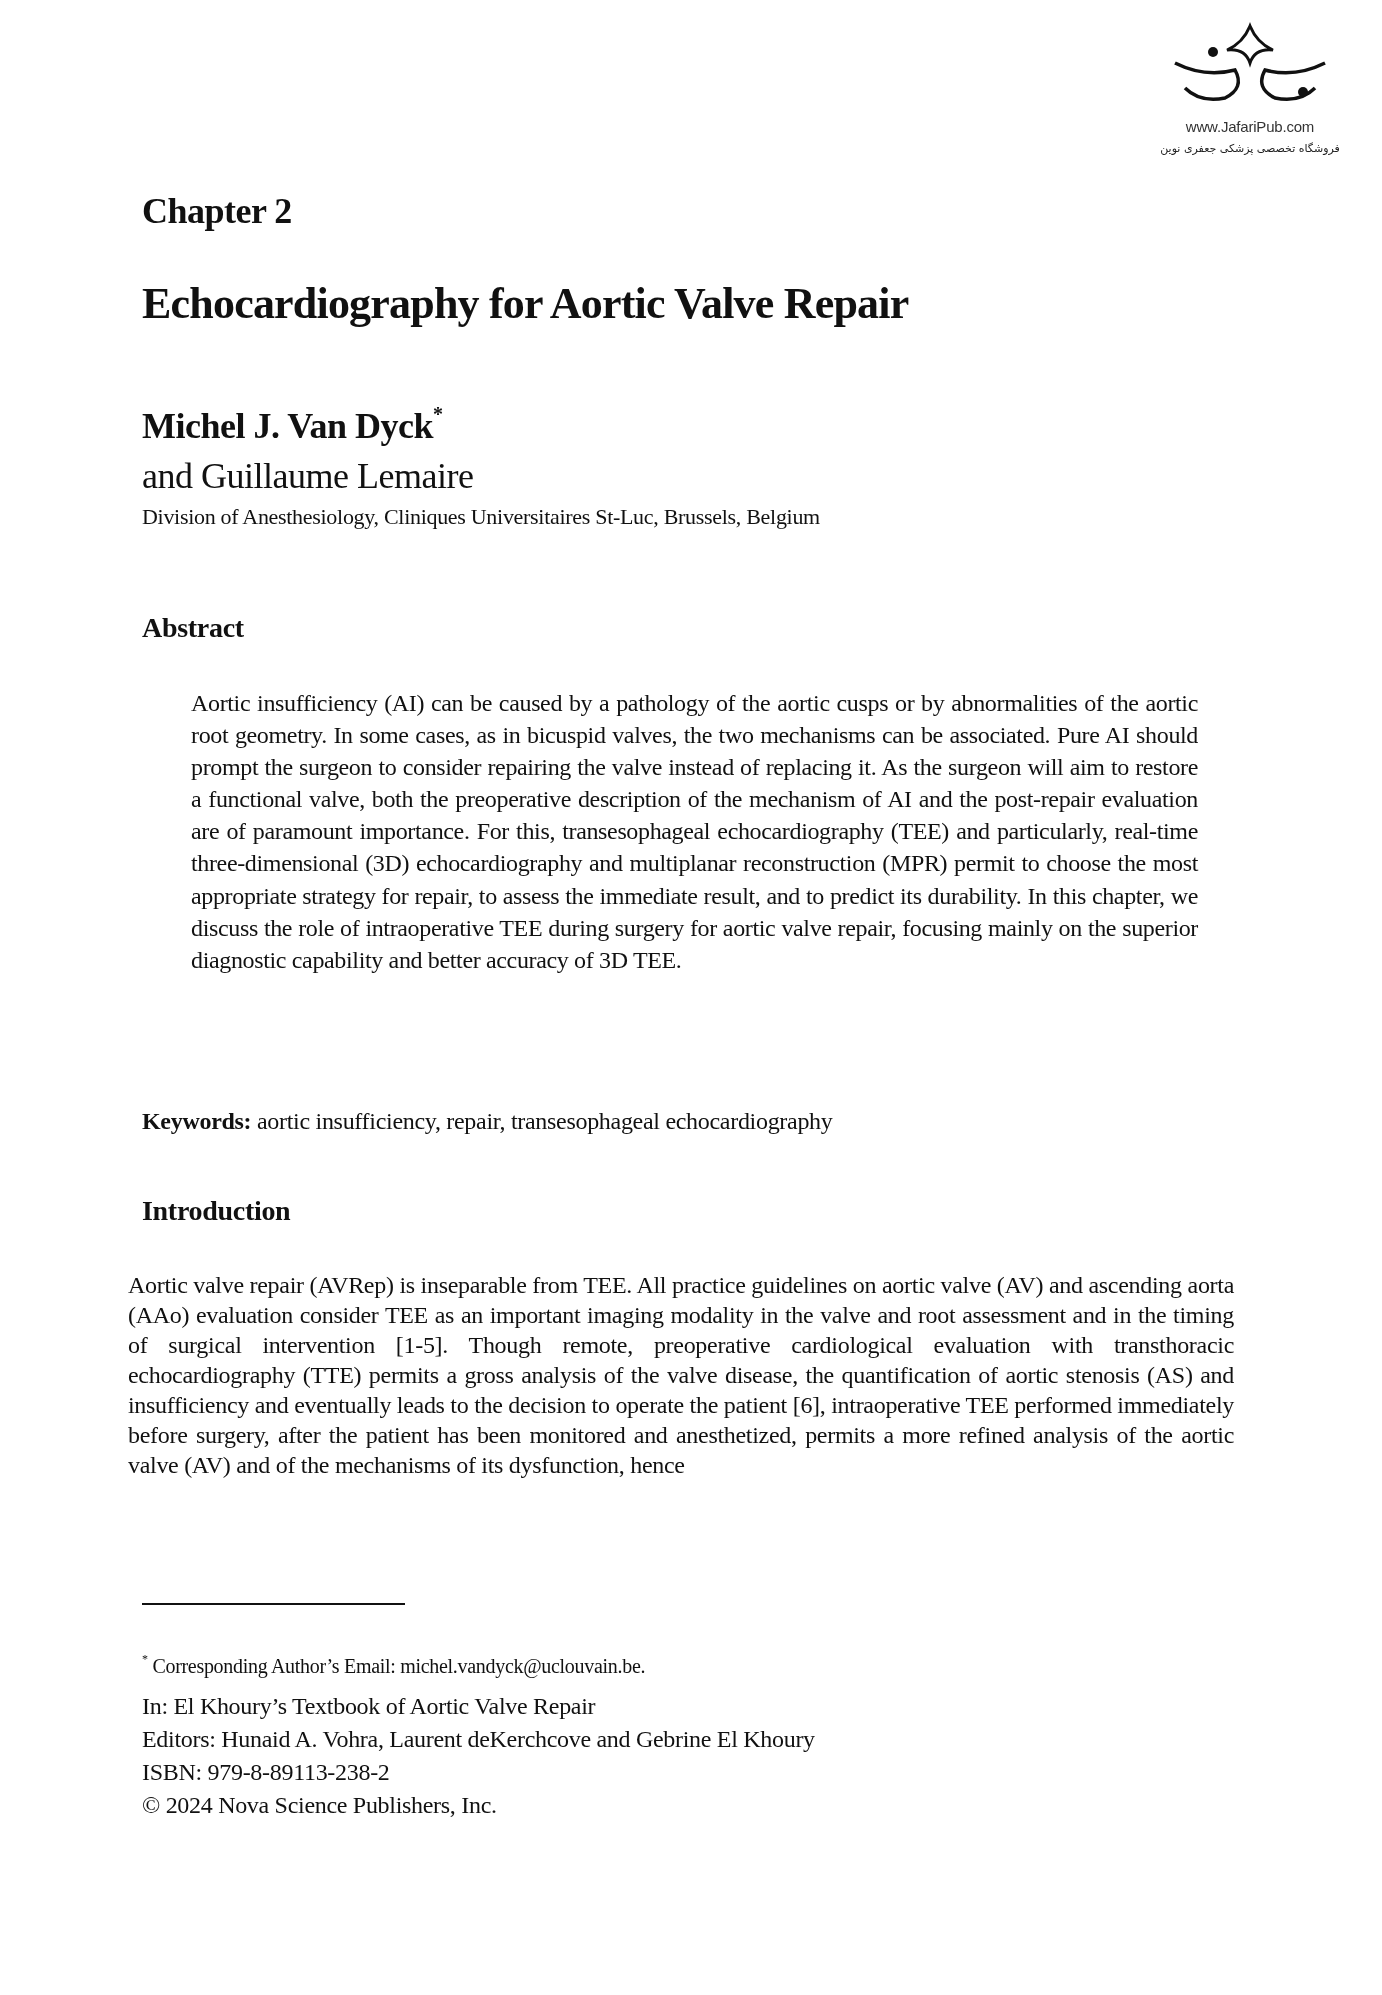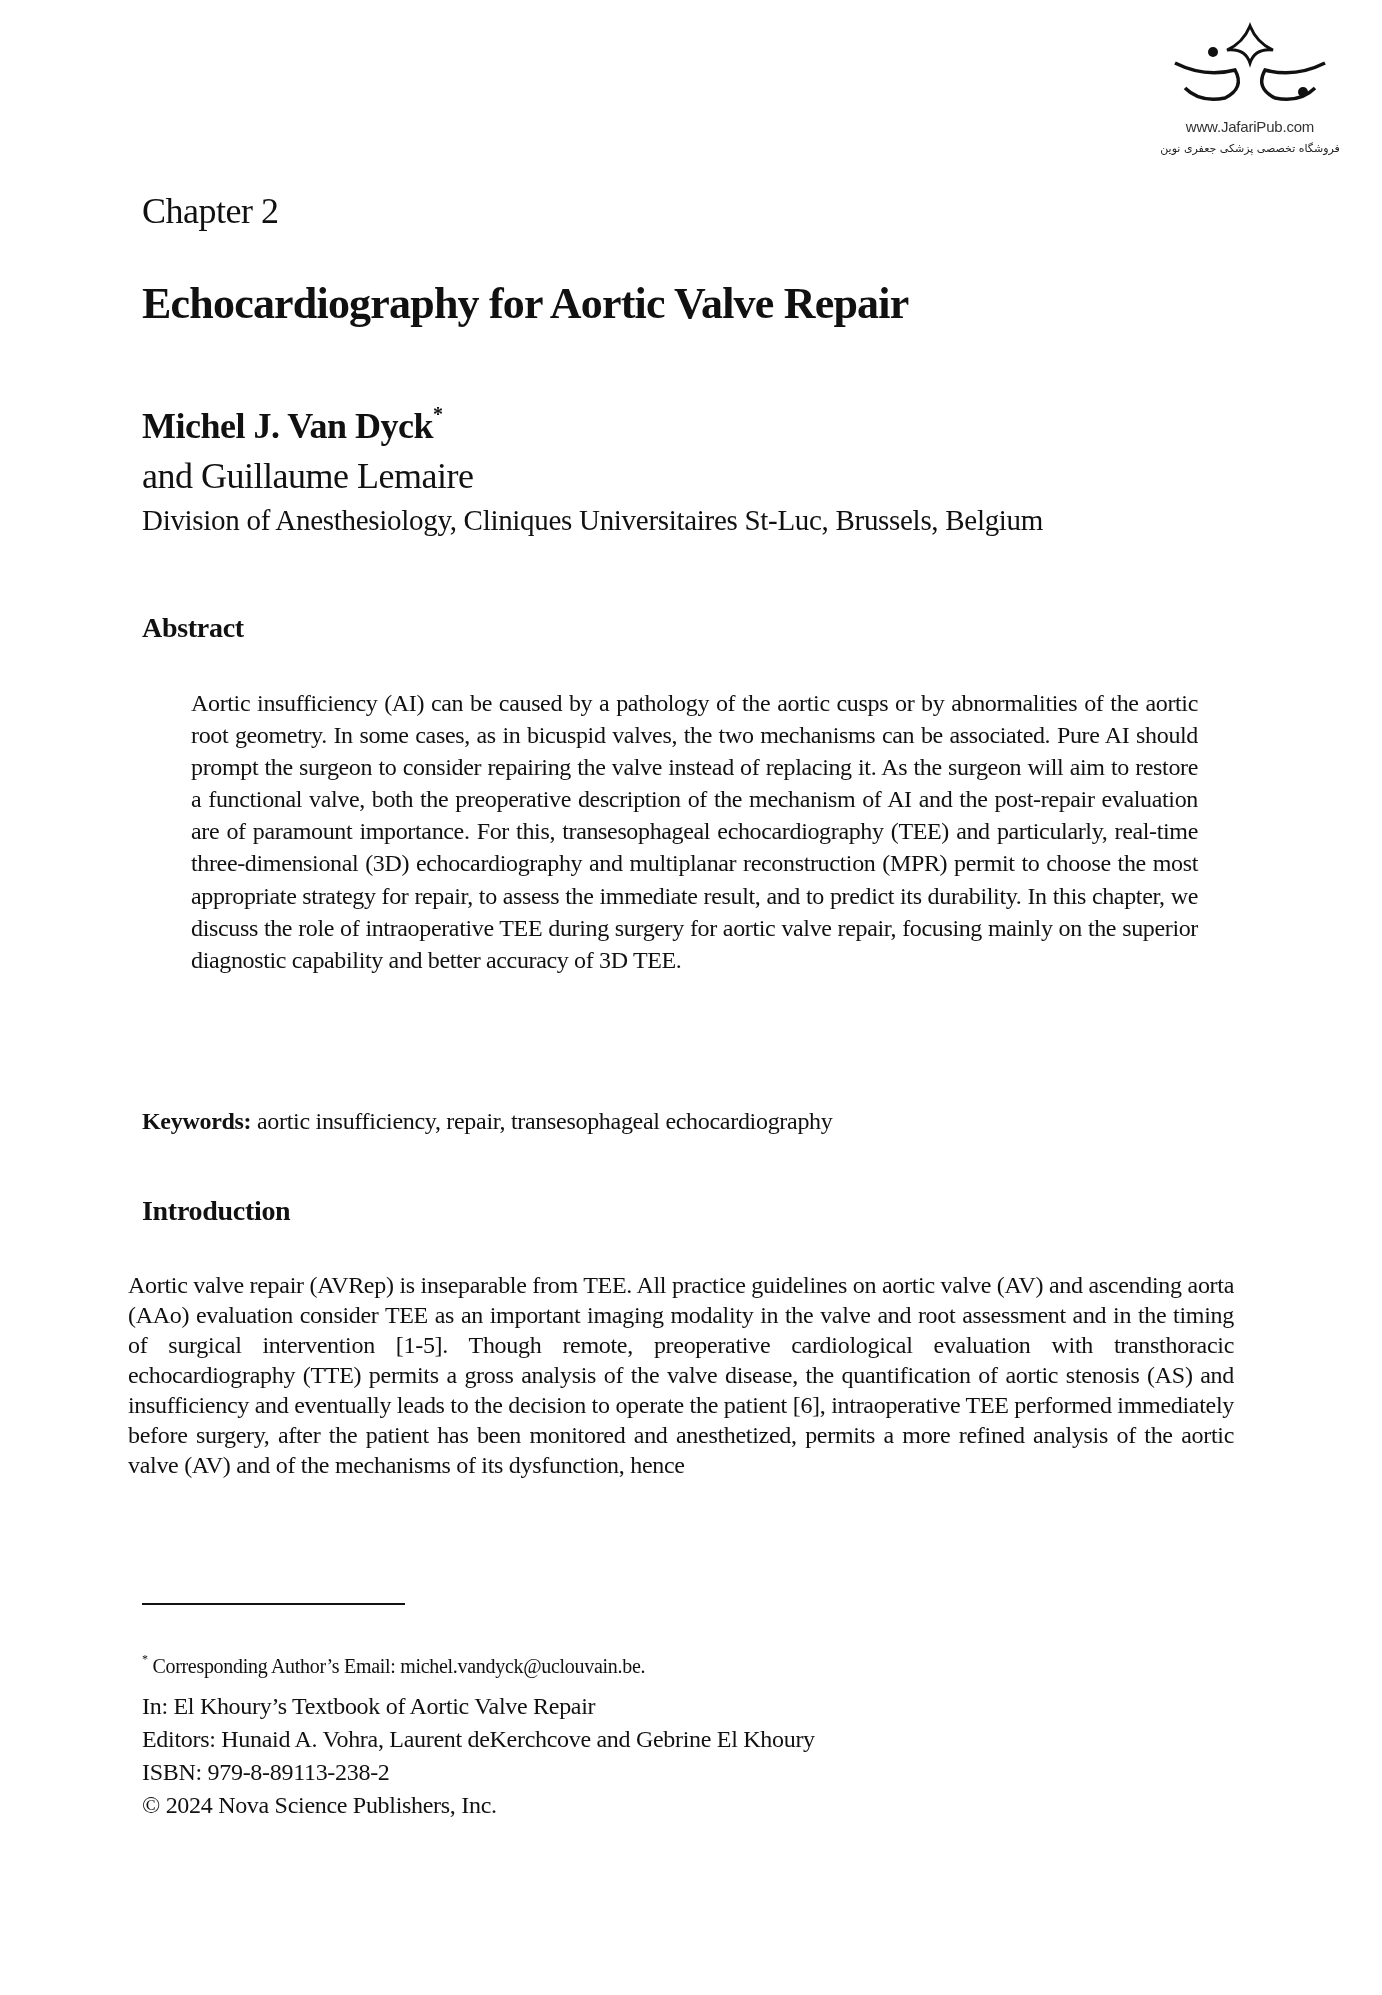--- a/index.html
+++ b/index.html
@@ -8,26 +8,26 @@
     font-family: "Liberation Serif", "DejaVu Serif", serif; color: #111;
   }
   .abs { position: absolute; }
   .logo { left: 1150px; top: 18px; width: 200px; height: 140px; }
   .logo svg { position: absolute; left: 15px; top: 0; }
   .logo-url { position: absolute; left: 0; top: 100px; width: 200px; text-align: center;
     font-family: "Liberation Sans", "DejaVu Sans", sans-serif; font-size: 15px; color: #333; letter-spacing: -0.2px; }
   .logo-fa { position: absolute; left: 0; top: 124px; width: 200px; text-align: center;
     font-family: "DejaVu Sans", sans-serif; font-size: 11px; color: #222; direction: rtl; }
 
-  .chapter { left: 142px; top: 190px; font-size: 36px; font-weight: normal; letter-spacing: -0.5px; text-align: right; }
+  .chapter { left: 142px; top: 190px; font-size: 36px; font-weight: bold; letter-spacing: -0.5px; text-align: right; }
   .title { left: 142px; top: 278px; font-size: 44px; font-weight: bold; letter-spacing: -0.8px; }
   .author1 { left: 142px; top: 405px; font-size: 36px; font-weight: bold; letter-spacing: -0.5px; }
   .author1 sup { font-size: 20px; position: relative; top: -4px; }
   .author2 { left: 142px; top: 455px; font-size: 36px; font-weight: normal; letter-spacing: -0.5px; }
-  .affil { left: 142px; top: 504px; font-size: 29px; letter-spacing: -0.3px; }
+  .affil { left: 142px; top: 504px; font-size: 22px; letter-spacing: -0.3px; }
 
   .h2 { font-size: 28px; font-weight: bold; letter-spacing: -0.3px; }
   .abstract-h { left: 142px; top: 612px; }
   .abstract-body { left: 191px; top: 687px; width: 1007px; font-size: 24px; line-height: 32.1px;
     text-align: justify; letter-spacing: -0.35px; }
   .keywords { left: 142px; top: 1108px; font-size: 24px; letter-spacing: -0.3px; }
   .keywords b { font-weight: bold; }
   .intro-h { left: 142px; top: 1195px; }
   .intro-body { left: 128px; top: 1270px; width: 1106px; font-size: 24px; line-height: 30px;
     text-align: justify; letter-spacing: -0.3px; }

